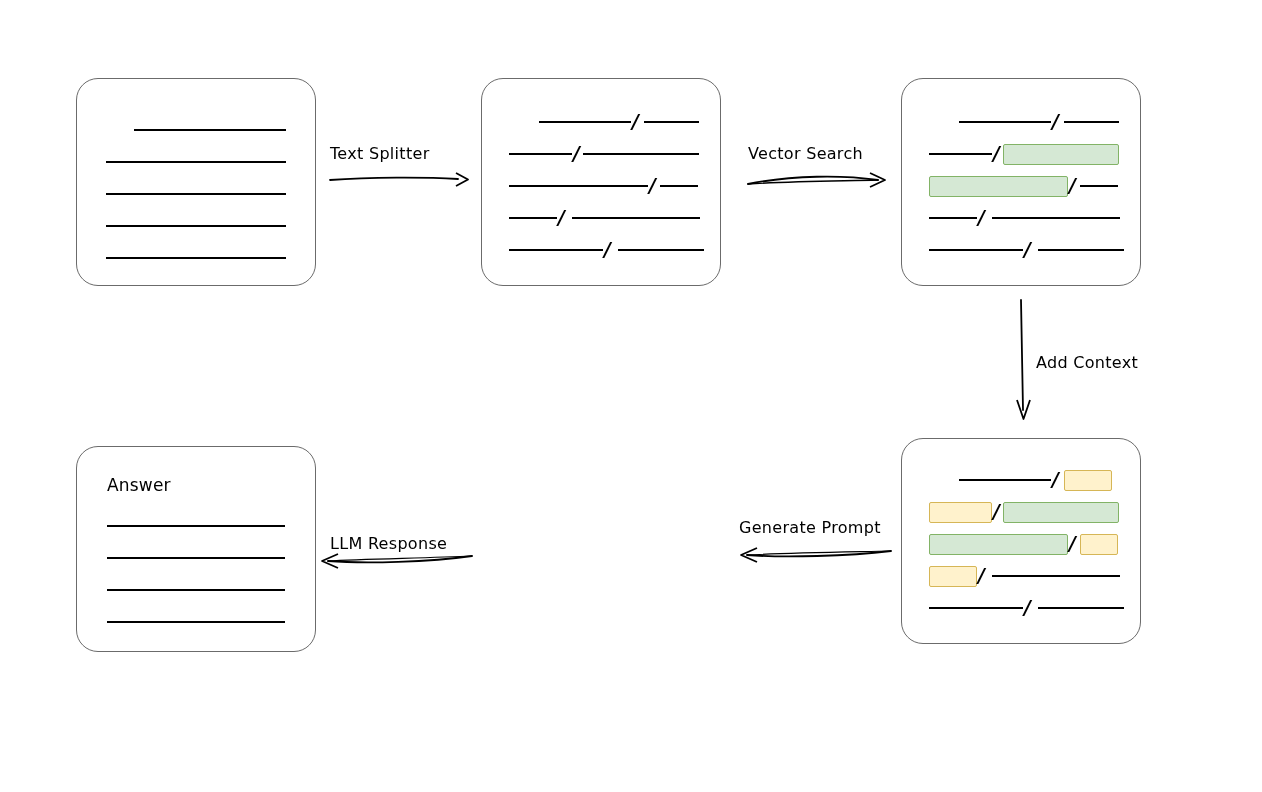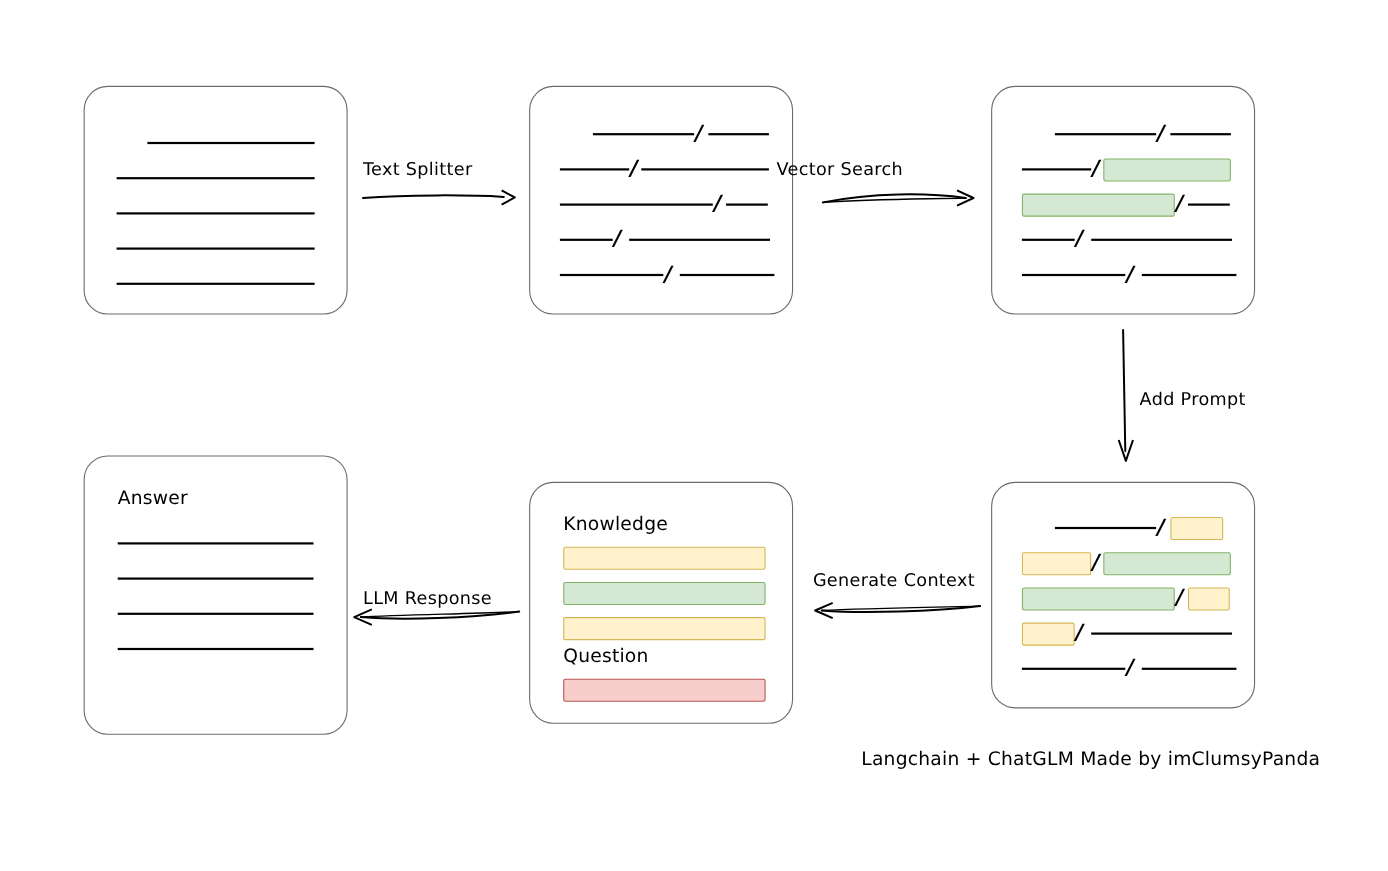--- a/index.html
+++ b/index.html
@@ -29,21 +29,21 @@
     box-sizing: border-box;
     border: 1.3px solid #6b6b6b;
     border-radius: 22px;
     background: #ffffff;
   }
   #box-source   { left: 76px;  top: 78px;  width: 240px; height: 208px; }
   #box-chunks   { left: 481px; top: 78px;  width: 240px; height: 208px; }
   #box-retrieved{ left: 901px; top: 78px;  width: 240px; height: 208px; }
   #box-context  { left: 901px; top: 438px; width: 240px; height: 206px; }
   #box-prompt   { left: 481px; top: 438px; width: 240px; height: 220px; }
-  #box-answer   { left: 76px;  top: 414px; width: 240px; height: 254px; }
+  #box-answer   { left: 76px;  top: 446px; width: 240px; height: 206px; }
 
   
   .rows {
     position: absolute;
     left: 0; top: 0; right: 0; bottom: 0;
     padding: 0;
   }
   .row {
     position: absolute;
     left: 0;
@@ -256,44 +256,20 @@
         <div class="row" style="top: 158px;">
           <span class="spacer" style="width: 27px;"></span>
           <span class="seg" style="width: 94px;"></span>
           <span class="slash">/</span>
           <span class="spacer" style="width: 6px;"></span>
           <span class="seg" style="width: 86px;"></span>
         </div>
       </div>
   </div>
 
-  <div class="doc-box" id="box-prompt">
-    <div class="box-heading" style="left:30px; top:28px;">Knowledge</div>
-    <div class="rows">
-        <div class="row" style="top: 57px;">
-          <span class="spacer" style="width: 30px;"></span>
-          <span class="seg hl yellow" style="width: 184px;"></span>
-        </div>
-        <div class="row" style="top: 89px;">
-          <span class="spacer" style="width: 30px;"></span>
-          <span class="seg hl green" style="width: 184px;"></span>
-        </div>
-        <div class="row" style="top: 121px;">
-          <span class="spacer" style="width: 30px;"></span>
-          <span class="seg hl yellow" style="width: 184px;"></span>
-        </div>
-      </div>
-    <div class="box-heading" style="left:30px; top:148px;">Question</div>
-    <div class="rows">
-        <div class="row" style="top: 177px;">
-          <span class="spacer" style="width: 30px;"></span>
-          <span class="seg hl red" style="width: 184px;"></span>
-        </div>
-      </div>
-  </div>
 
   <div class="doc-box" id="box-answer">
     <div class="box-heading" style="left:30px; top:28px;">Answer</div>
     <div class="rows">
         <div class="row" style="top: 68px;">
           <span class="spacer" style="width: 30px;"></span>
           <span class="seg" style="width: 178px;"></span>
         </div>
         <div class="row" style="top: 100px;">
           <span class="spacer" style="width: 30px;"></span>
@@ -309,42 +285,41 @@
         </div>
       </div>
   </div>
 
   <div class="edge-label" style="left:330px; top:144px;">Text Splitter</div>
   <svg class="arrow" style="left:330px; top:168px;" width="140" height="24" viewBox="0 0 140 24">
     <path d="M0,12 C40,9 95,9 128,11" stroke="#000" stroke-width="1.8" fill="none" stroke-linecap="round"></path>
     <path d="M126,5 L138,11.5 L126,18" stroke="#000" stroke-width="1.8" fill="none" stroke-linejoin="round"></path>
   </svg>
 
-  <div class="edge-label" style="left:706px; top:144px;">Vector Search</div>
+  <div class="edge-label" style="left:748px; top:144px;">Vector Search</div>
   <svg class="arrow" style="left:748px; top:168px;" width="140" height="24" viewBox="0 0 140 24">
     <path d="M0,16 C45,7 95,7 130,12" stroke="#000" stroke-width="1.8" fill="none" stroke-linecap="round"></path>
     <path d="M0,16 C48,13 98,13 130,12" stroke="#000" stroke-width="1.4" fill="none" stroke-linecap="round"></path>
     <path d="M122,5 L137,12 L122,19" stroke="#000" stroke-width="1.8" fill="none" stroke-linejoin="round"></path>
   </svg>
 
-  <div class="edge-label" style="left:1036px; top:353px;">Add Prompt</div>
+  <div class="edge-label" style="left:1036px; top:353px;">Add Context</div>
   <svg class="arrow" style="left:1012px; top:300px;" width="26" height="122" viewBox="0 0 26 122">
     <path d="M9,0 C10,40 10,70 11,110" stroke="#000" stroke-width="1.8" fill="none" stroke-linecap="round"></path>
     <path d="M5,100 L11.5,119 L18,100" stroke="#000" stroke-width="1.8" fill="none" stroke-linejoin="round"></path>
   </svg>
 
-  <div class="edge-label" style="left:739px; top:518px;">Generate Context</div>
+  <div class="edge-label" style="left:739px; top:518px;">Generate Prompt</div>
   <svg class="arrow" style="left:739px; top:543px;" width="152" height="22" viewBox="0 0 152 22">
     <path d="M152,8 C110,13 45,15 8,12" stroke="#000" stroke-width="1.8" fill="none" stroke-linecap="round"></path>
     <path d="M152,8 C108,9 44,10 8,12" stroke="#000" stroke-width="1.2" fill="none" stroke-linecap="round"></path>
     <path d="M18,5 L2,12 L18,19" stroke="#000" stroke-width="1.8" fill="none" stroke-linejoin="round"></path>
   </svg>
 
   <div class="edge-label" style="left:330px; top:534px;">LLM Response</div>
   <svg class="arrow" style="left:320px; top:549px;" width="152" height="22" viewBox="0 0 152 22">
     <path d="M152,7 C110,13 45,15 8,12" stroke="#000" stroke-width="1.8" fill="none" stroke-linecap="round"></path>
     <path d="M152,7 C108,9 44,10 8,12" stroke="#000" stroke-width="1.2" fill="none" stroke-linecap="round"></path>
     <path d="M18,5 L2,12 L18,19" stroke="#000" stroke-width="1.8" fill="none" stroke-linejoin="round"></path>
   </svg>
 
-  <div id="caption">Langchain + ChatGLM Made by imClumsyPanda</div>
 
 </div>
 
 </body></html>

